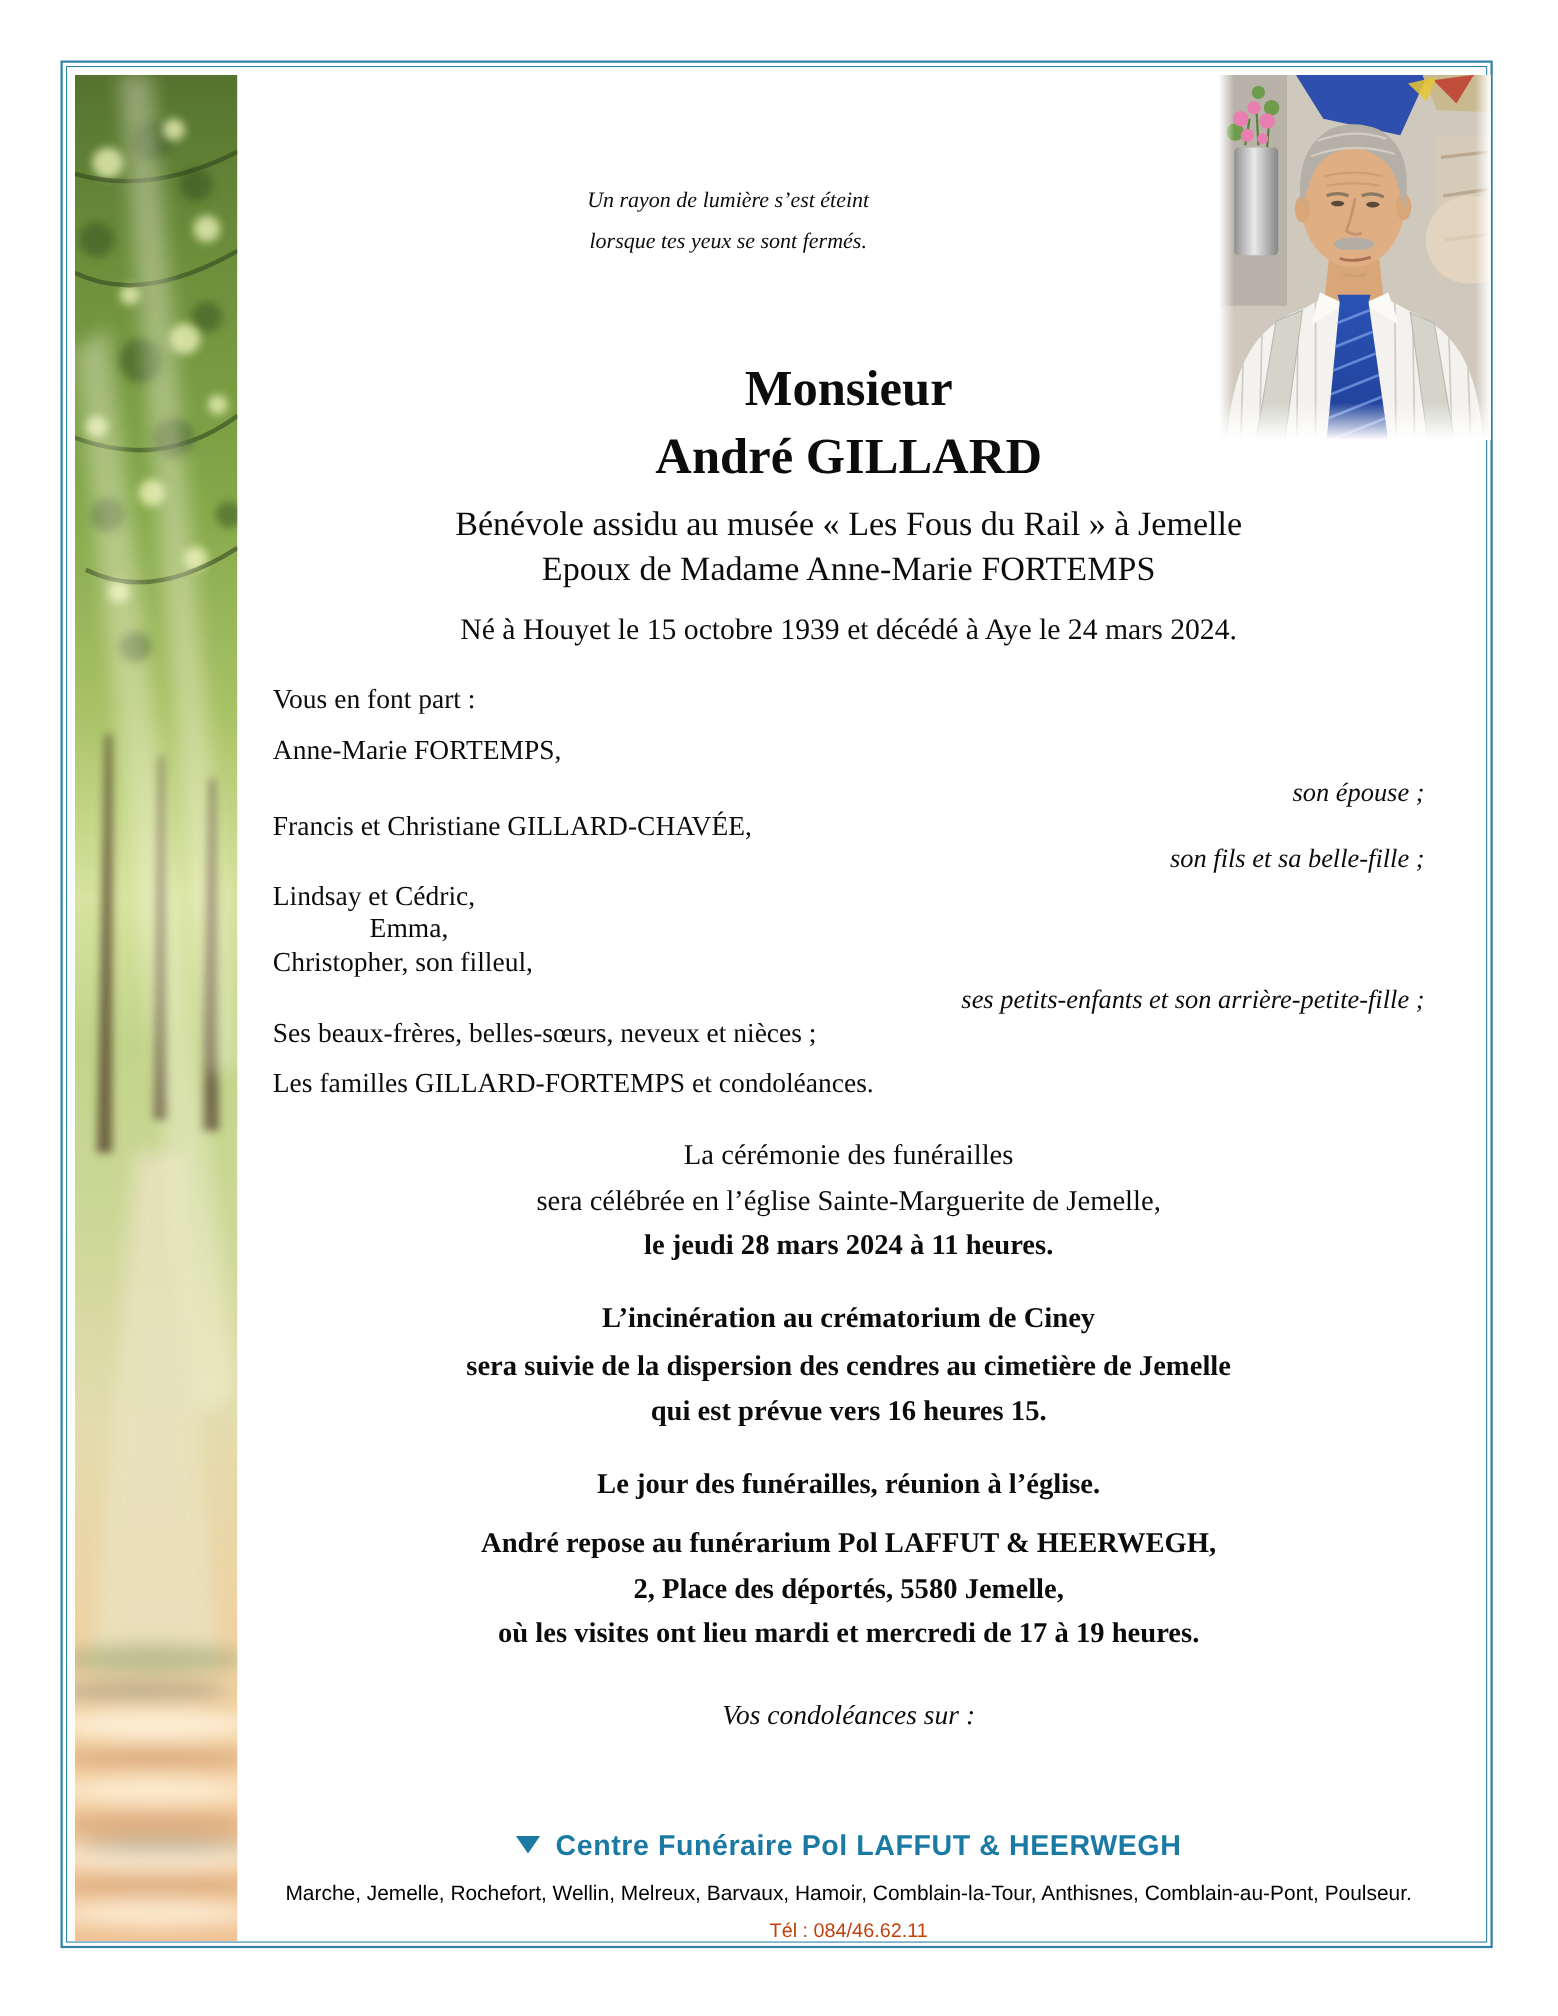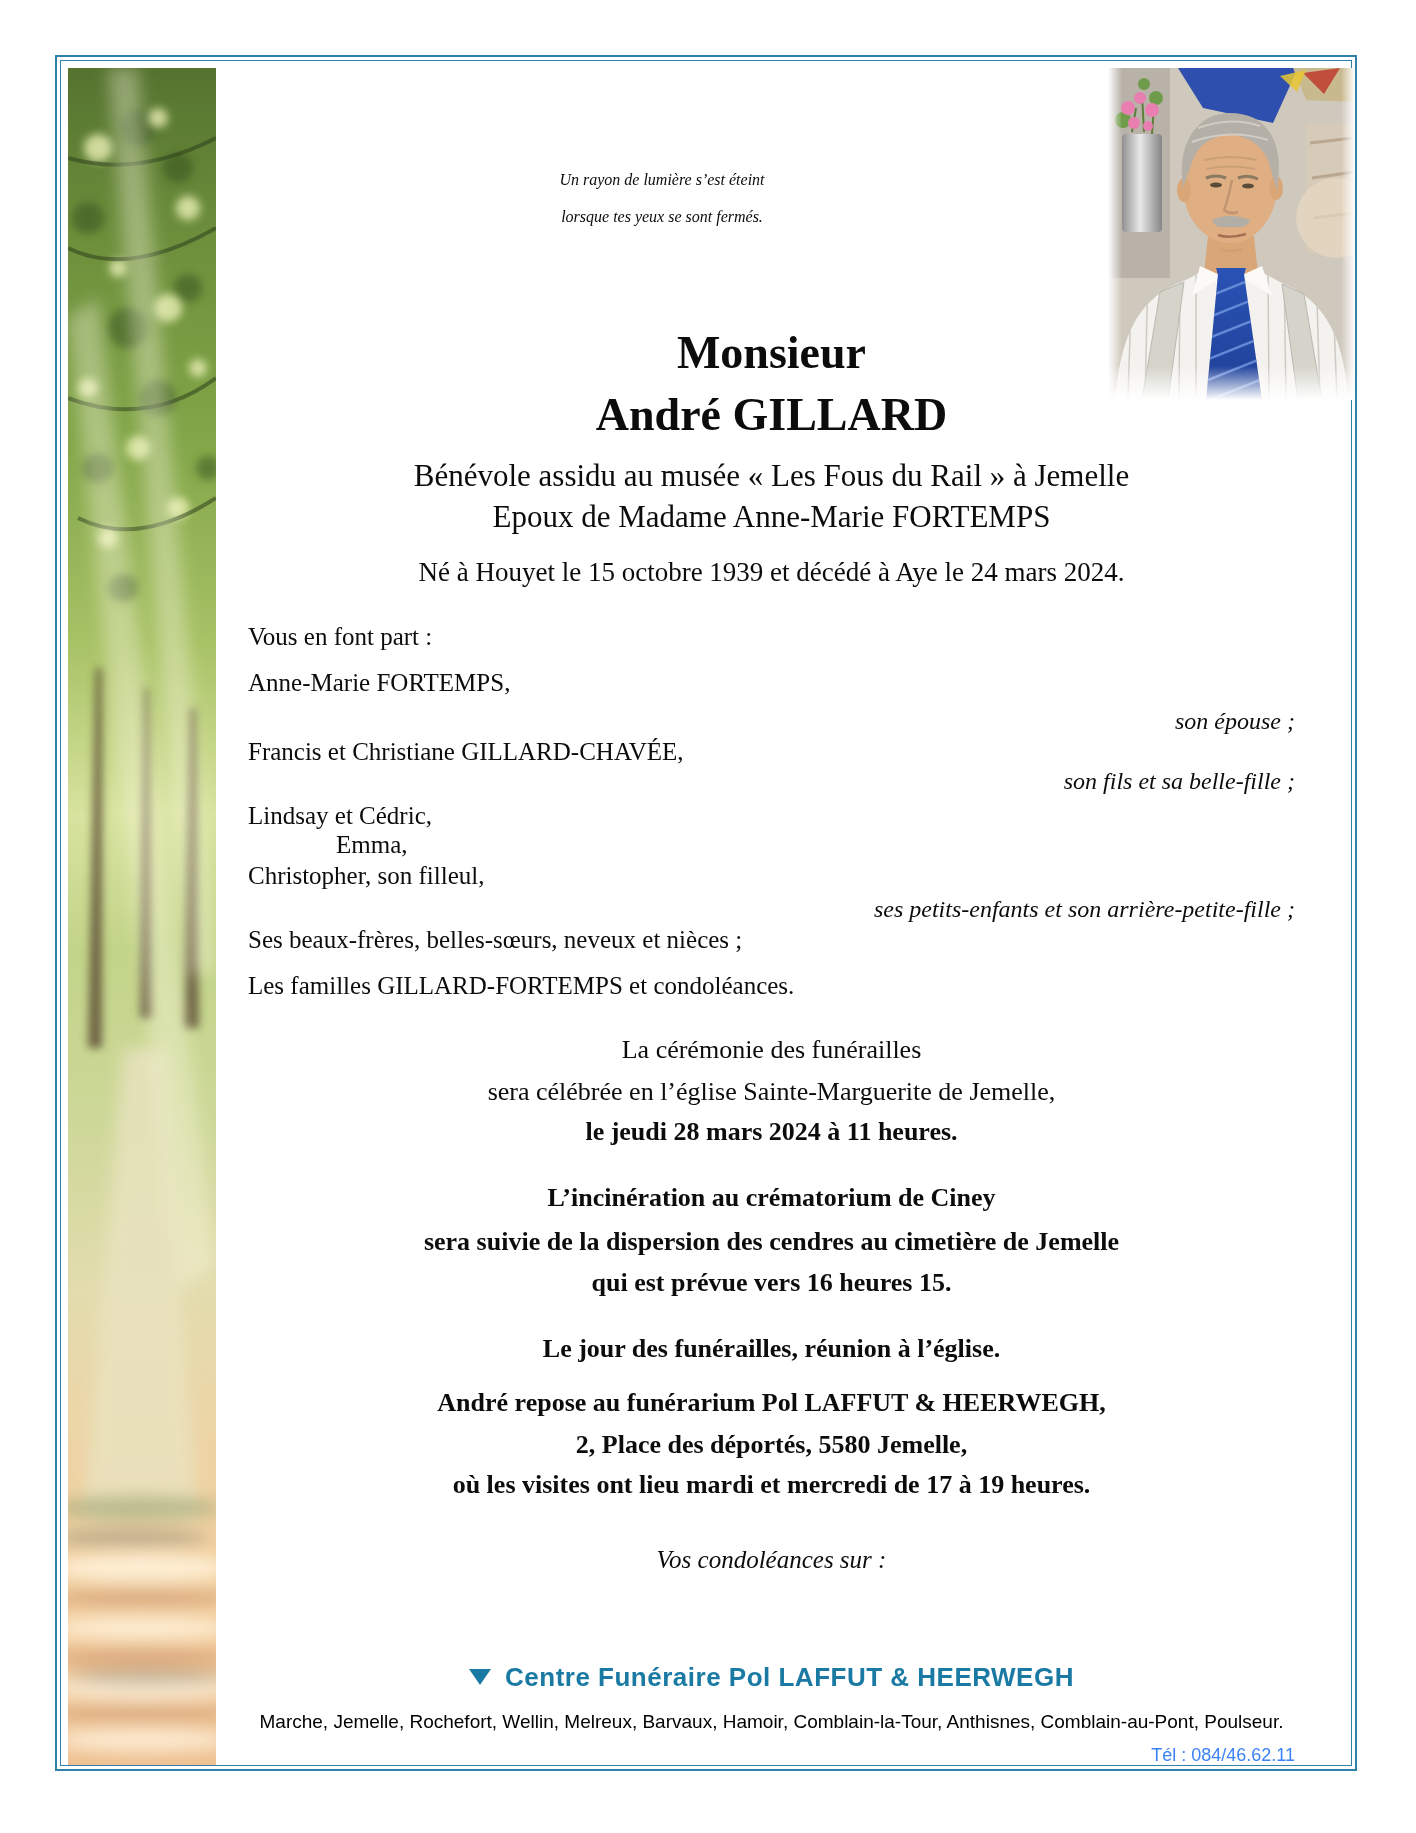--- a/index.html
+++ b/index.html
@@ -17,35 +17,35 @@
   .portrait{position:absolute;left:1108px;top:68px;width:247px;height:332px;overflow:hidden;
             box-shadow:inset 0 0 16px 10px #ffffff;}
   .portrait svg{display:block;width:100%;height:100%;}
   .portrait .fade{position:absolute;left:0;right:0;bottom:0;height:34px;
             background:linear-gradient(to bottom,rgba(255,255,255,0),#ffffff);}
   .portrait .fadeside{position:absolute;top:0;bottom:0;width:14px;}
   .portrait .fl{left:0;background:linear-gradient(to right,#ffffff,rgba(255,255,255,0));}
   .portrait .fr{right:0;background:linear-gradient(to left,#ffffff,rgba(255,255,255,0));}
   
   .ln{position:absolute;left:248px;width:1047px;font-size:25px;line-height:1.25;white-space:nowrap;}
-  .qt{left:216px;width:892px;text-align:center;font-style:italic;font-size:16px;}
+  .qt{left:216px;width:892px;text-align:center;font-style:italic;font-size:20px;}
   .c{text-align:center;}
   .rr{text-align:right;font-style:italic;font-size:24px;}
   .title{font-size:46px;font-weight:bold;line-height:1.1;}
   .sub{font-size:31px;}
   .dates{font-size:27px;}
   .bold26{font-weight:bold;font-size:26px;}
   .ital{font-style:italic;}
   .indent{padding-left:88px;box-sizing:border-box;}
   .lnk{font-style:italic;font-size:25px;}
   .lnk a{color:#3434d0;text-decoration:underline;}
   .sans{font-family:"Liberation Sans",sans-serif;}
   .brand{font-size:26px;font-weight:600;color:#1b7aa3;letter-spacing:0.5px;}
   .towns{font-size:19px;color:#000000;}
-  .phone{font-size:18px;color:#3b82f6;text-align:right;}
+  .phone{font-size:18px;color:#c2410c;}
   .tri{display:inline-block;width:0;height:0;border-left:11px solid transparent;
        border-right:11px solid transparent;border-top:16px solid #1b7aa3;
        margin-right:14px;vertical-align:middle;position:relative;top:-2px;}
 </style>
 </head>
 <body>
 
 <div class="page">
 
   <div class="frame-outer">

